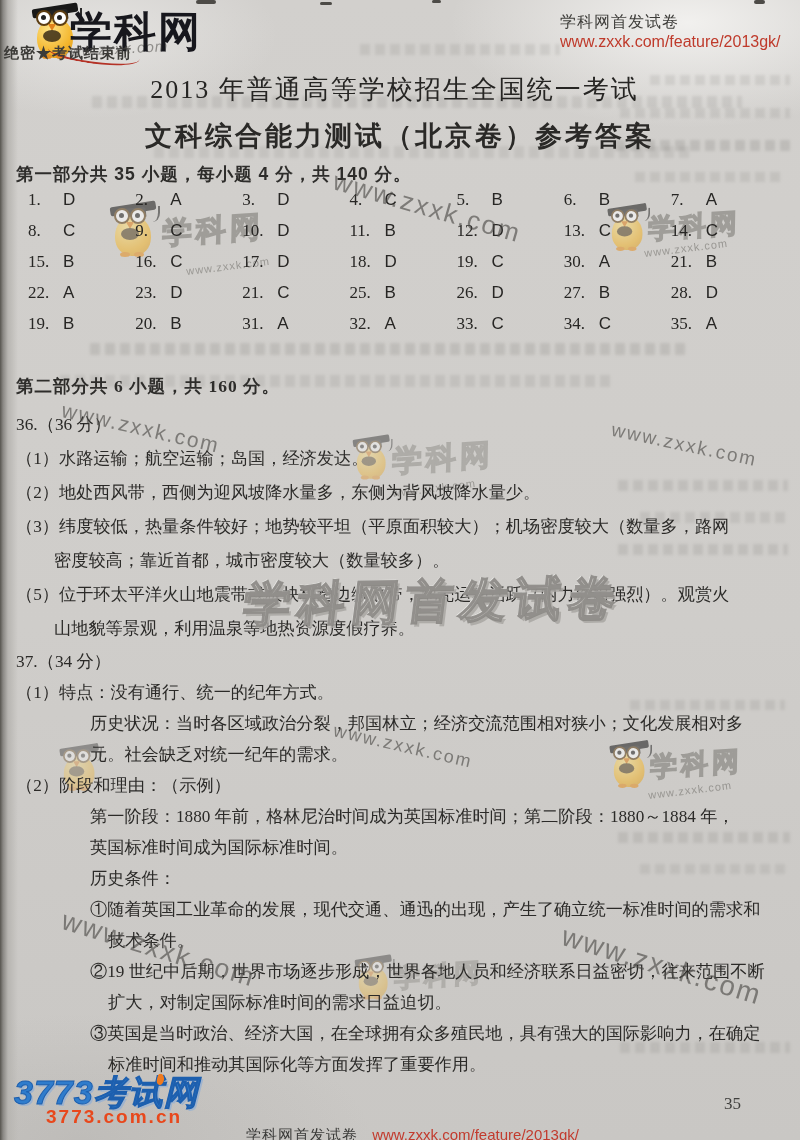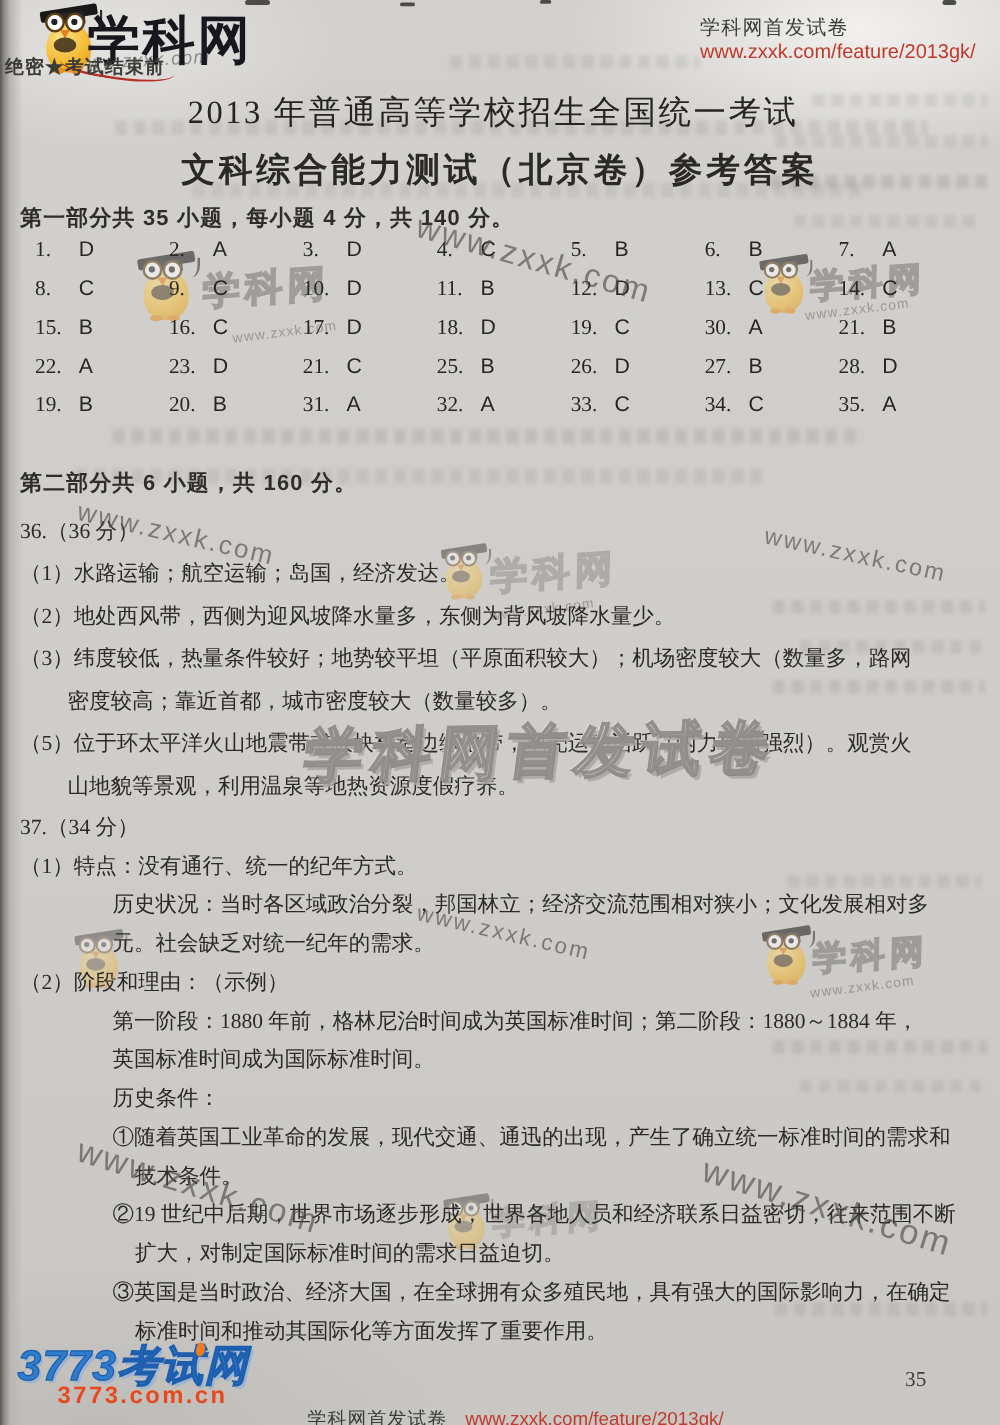--- a/index.html
+++ b/index.html
@@ -54,21 +54,21 @@
 
   
   .title{position:absolute;left:0;right:11px;top:72px;text-align:center;z-index:2;
         font:400 26px "Liberation Serif","DejaVu Serif",serif;color:#262523;letter-spacing:2px;}
   .subtitle{position:absolute;left:0;right:0;top:118px;text-align:center;z-index:2;
         font:700 27px "Liberation Sans","DejaVu Sans",sans-serif;color:#2a2927;letter-spacing:3px;}
 
   
   .p1-heading,.p2-heading{position:absolute;left:16px;z-index:2;
         font:700 17.5px "Liberation Sans","DejaVu Sans",sans-serif;color:#2e2d2b;letter-spacing:1px;}
-  .p1-heading{top:162px;} .p2-heading{top:374px;}
+  .p1-heading{top:162px;} .p2-heading{top:374px;font-family:Liberation Serif, serif;}
   .answer-grid{position:absolute;left:28px;top:190px;width:750px;z-index:2;
         display:grid;grid-template-columns:repeat(7,1fr);grid-auto-rows:31px;}
   .ans-cell{font:17px "Liberation Serif",serif;color:#272624;white-space:nowrap;}
   .ans-cell .qn{display:inline-block;min-width:26px;}
   .ans-cell .qa{display:inline-block;margin-left:9px;font-family:"Liberation Sans",sans-serif;}
 
   
   .q-block{position:absolute;left:16px;z-index:2;width:768px;}
   .q36-block{top:408px;} .q37-block{top:646px;}
   .qlabel{font:17.3px "Liberation Serif",serif;color:#2b2a28;}

